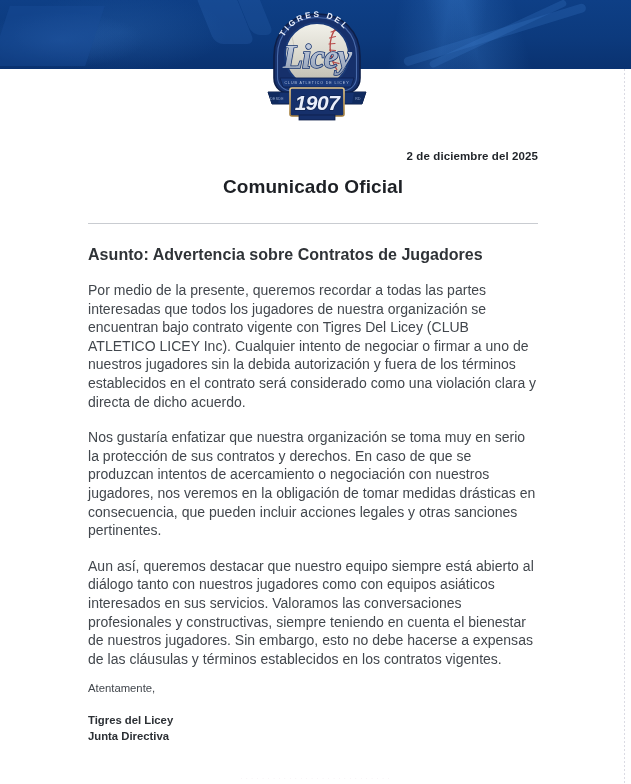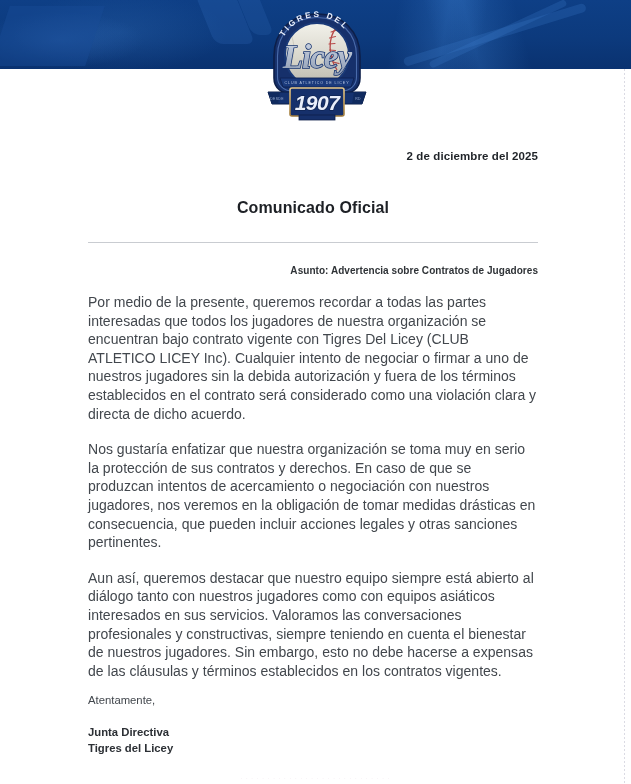--- a/index.html
+++ b/index.html
@@ -80,41 +80,40 @@
     text-align: right;
     font-size: 11.5px;
     font-weight: bold;
     color: #1f2328;
     margin-top: 81px;
     letter-spacing: 0.1px;
   }
 
   .doc-title {
     text-align: center;
-    font-size: 16px;
+    font-size: 19px;
     font-weight: bold;
     color: #1d2025;
-    margin-top: 37px;
+    margin-top: 14px;
     letter-spacing: 0.1px;
   }
 
   .divider {
     margin-top: 25px;
     height: 1px;
     background: #c9ccd1;
     width: 450px;
   }
 
   .subject {
     margin-top: 22px;
-    font-size: 10px;
+    font-size: 16px;
     font-weight: bold;
     color: #2f3337;
     letter-spacing: 0.05px;
-    text-align: right;
   }
 
   .para {
     margin-top: 17px;
     font-size: 14px;
     line-height: 18.6px;
     color: #42474d;
     text-align: left;
     letter-spacing: 0.02px;
   }
@@ -236,20 +235,20 @@
     <p class="para">Por medio de la presente, queremos recordar a todas las partes interesadas que todos los jugadores de nuestra organización se encuentran bajo contrato vigente con Tigres Del Licey (CLUB ATLETICO LICEY Inc). Cualquier intento de negociar o firmar a uno de nuestros jugadores sin la debida autorización y fuera de los términos establecidos en el contrato será considerado como una violación clara y directa de dicho acuerdo.</p>
 
     <p class="para">Nos gustaría enfatizar que nuestra organización se toma muy en serio la protección de sus contratos y derechos. En caso de que se produzcan intentos de acercamiento o negociación con nuestros jugadores, nos veremos en la obligación de tomar medidas drásticas en consecuencia, que pueden incluir acciones legales y otras sanciones pertinentes.</p>
 
     <p class="para">Aun así, queremos destacar que nuestro equipo siempre está abierto al diálogo tanto con nuestros jugadores como con equipos asiáticos interesados en sus servicios. Valoramos las conversaciones profesionales y constructivas, siempre teniendo en cuenta el bienestar de nuestros jugadores. Sin embargo, esto no debe hacerse a expensas de las cláusulas y términos establecidos en los contratos vigentes.</p>
 
 
     <div class="sign-off">Atentamente,</div>
 
     <div class="signature">
+      <div>Tigres del Licey</div>
       <div>Junta Directiva</div>
-      <div>Tigres del Licey</div>
     </div>
 
   </div>
 
   <div class="footer-watermark">· · · · · · · · · · · · · · · · · · · · · · · · · · · ·</div>
 </div>
 
 </body></html>

